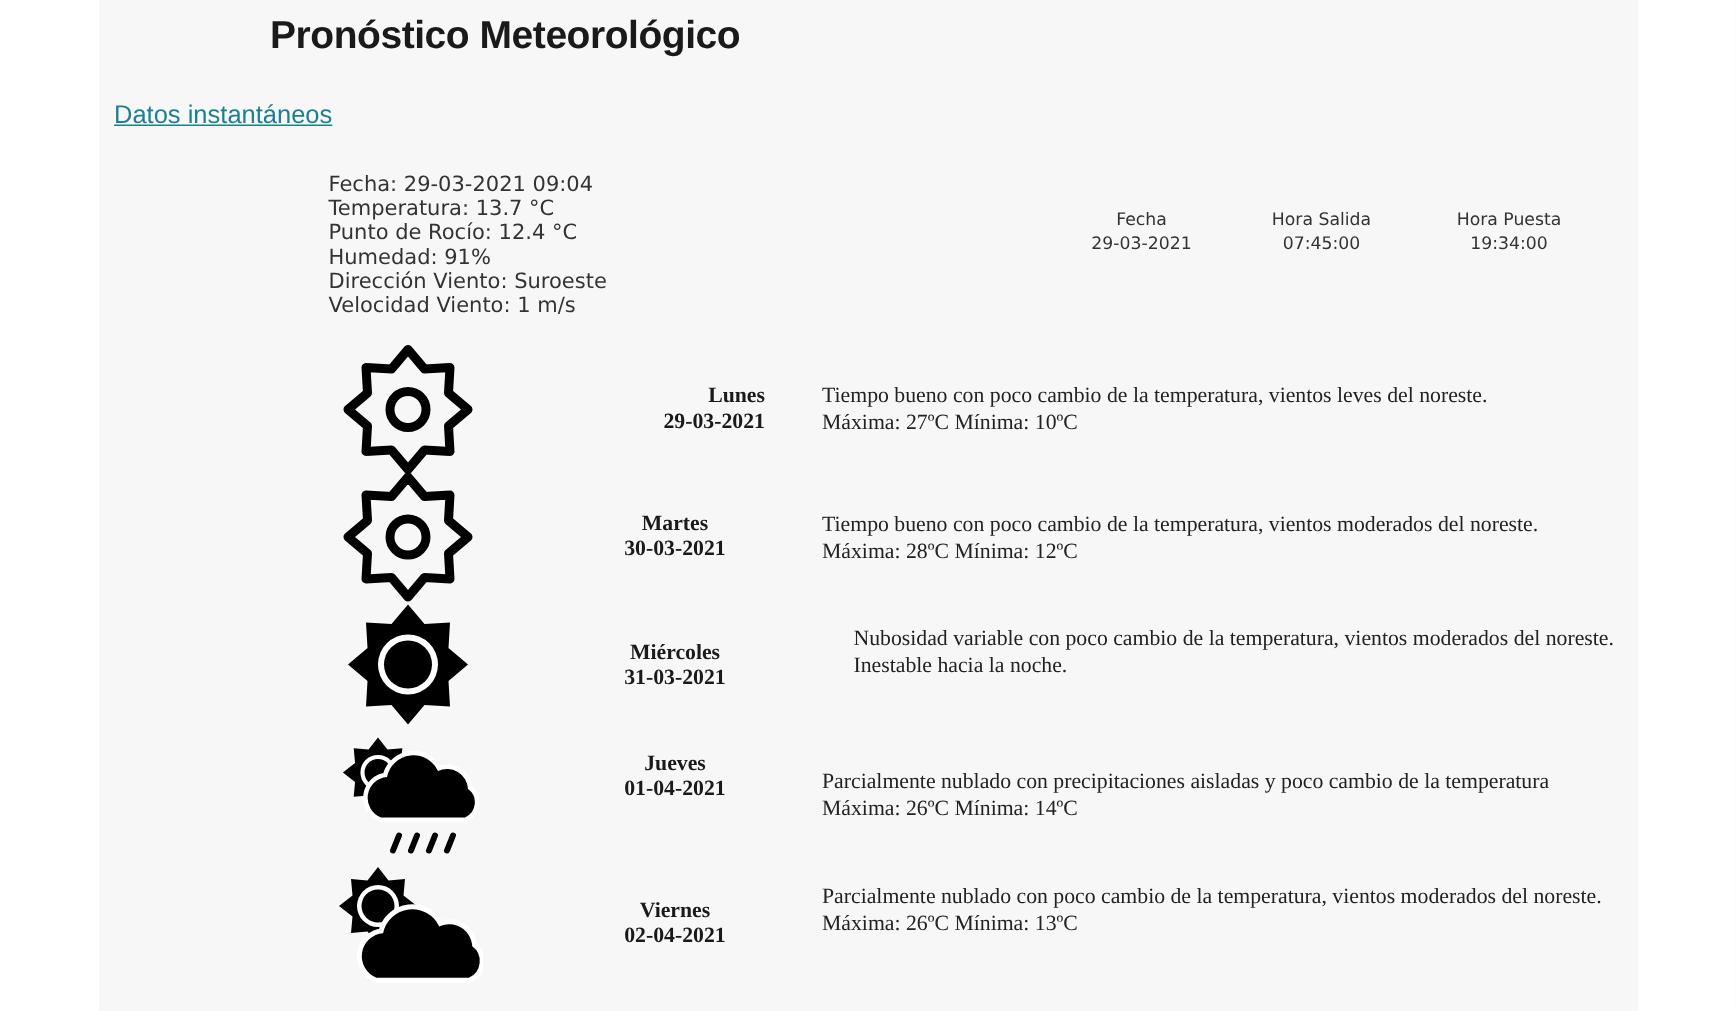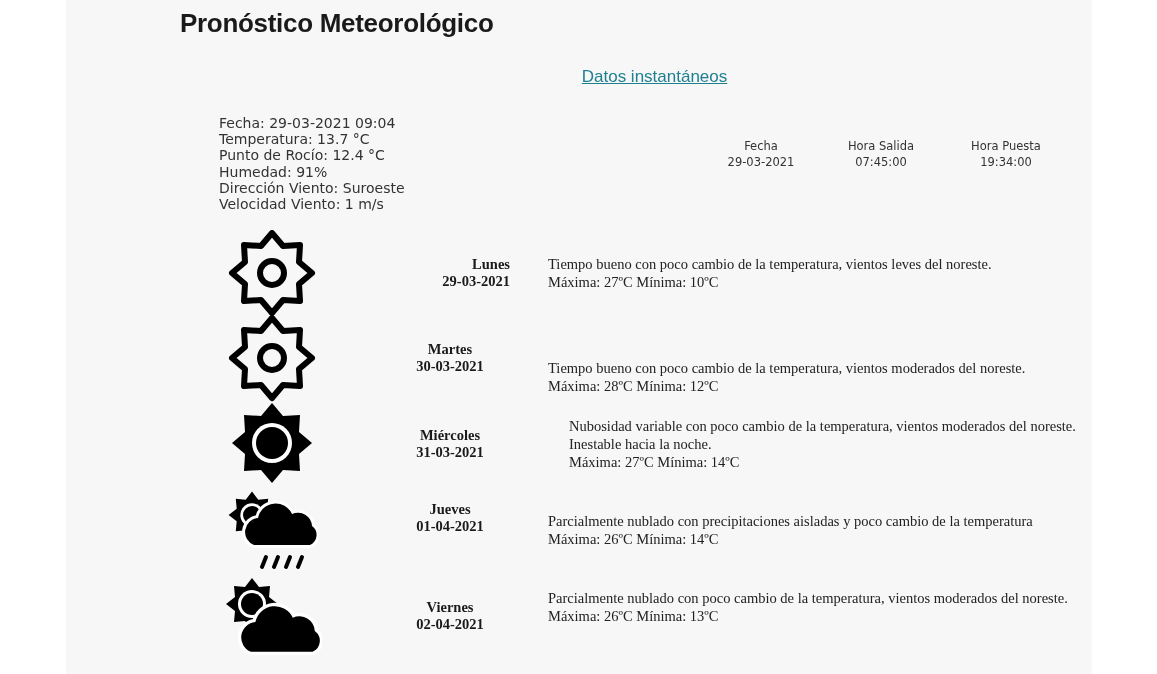--- a/index.html
+++ b/index.html
@@ -1,19 +1,19 @@
 <!DOCTYPE html>
 <html><head>
 <meta charset="utf-8">
 <style>
   html, body { margin:0; padding:0; }
   body { width:1157px; height:674px; background:#ffffff; position:relative; overflow:hidden; font-family:"DejaVu Sans", sans-serif; }
   .panel { position:absolute; left:66px; top:0; width:1026px; height:674px; background:#f7f7f7; }
   .title { position:absolute; left:180px; top:0px; font-family:"Liberation Sans", sans-serif; font-size:26px; font-weight:bold; color:#1a1a1a; letter-spacing:-0.3px; line-height:46px; }
-  .link { position:absolute; left:0; width:1157px; top:67px; text-align:center; font-family:"Liberation Sans", sans-serif; font-size:17px; color:#1e7f91; text-decoration:underline; cursor:pointer; }
+  .link { position:absolute; left:0; width:1157px; top:67px; font-family:"Liberation Sans", sans-serif; font-size:17px; color:#1e7f91; text-decoration:underline; cursor:pointer; }
   .link span { position:relative; left:76px; }
   .instant { position:absolute; left:219px; top:115px; font-size:14px; color:#333; line-height:16.2px; }
   .sun { position:absolute; top:138px; font-size:11.5px; color:#333; line-height:16px; text-align:center; width:120px; }
   .row { position:absolute; left:0; width:1157px; }
   .icon { position:absolute; left:222px; width:100px; height:90px; }
   .day { position:absolute; left:390px; width:120px; text-align:center; font-family:"Liberation Serif", serif; font-size:14.5px; font-weight:bold; color:#1a1a1a; line-height:17px; }
   .desc { position:absolute; left:548px; width:540px; font-family:"Liberation Serif", serif; font-size:14.5px; color:#222; line-height:18px; }
 </style>
 </head>
 <body>
@@ -74,41 +74,40 @@
   <svg class="icon" style="top:0;" viewBox="0 0 100 90">
     <g transform="translate(50,43)">
         <use href="#star8" fill="none" stroke="#000" stroke-width="6" stroke-linejoin="round"></use>
         <circle r="12" fill="none" stroke="#000" stroke-width="6"></circle>
       </g>
   </svg>
   <div class="day" style="top:26px;">
     <div>Martes</div>
     <div>30-03-2021</div>
   </div>
-  <div class="desc" style="top:44px;">
+  <div class="desc" style="top:26px;">
     <div>Tiempo bueno con poco cambio de la temperatura, vientos moderados del noreste.</div>
     <div>Máxima: 28ºC Mínima: 12ºC</div>
   </div>
 </div>
 
 <div class="row" style="top:400px;">
   <svg class="icon" style="top:0;" viewBox="0 0 100 90">
     <g transform="translate(50,43)">
         <use href="#star8" fill="#000"></use>
         <circle r="20" fill="#fff"></circle>
         <circle r="16" fill="#000"></circle>
       </g>
   </svg>
   <div class="day" style="top:27px;">
     <div>Miércoles</div>
     <div>31-03-2021</div>
   </div>
   <div class="desc" style="top:17px; width:520px;margin-left:21px;">
     <div>Nubosidad variable con poco cambio de la temperatura, vientos moderados del noreste. Inestable hacia la noche.</div>
-    <div>Máxima: 27ºC Mínima: 14ºC</div>
   </div>
 </div>
 
 <div class="row" style="top:485px;">
   <svg class="icon" style="top:0;" viewBox="0 0 100 90">
     <g transform="translate(30,30) scale(0.9)">
         <use href="#star8s" fill="#000"></use>
         <circle r="13" fill="#fff"></circle>
         <circle r="10" fill="#000"></circle>
       </g>

